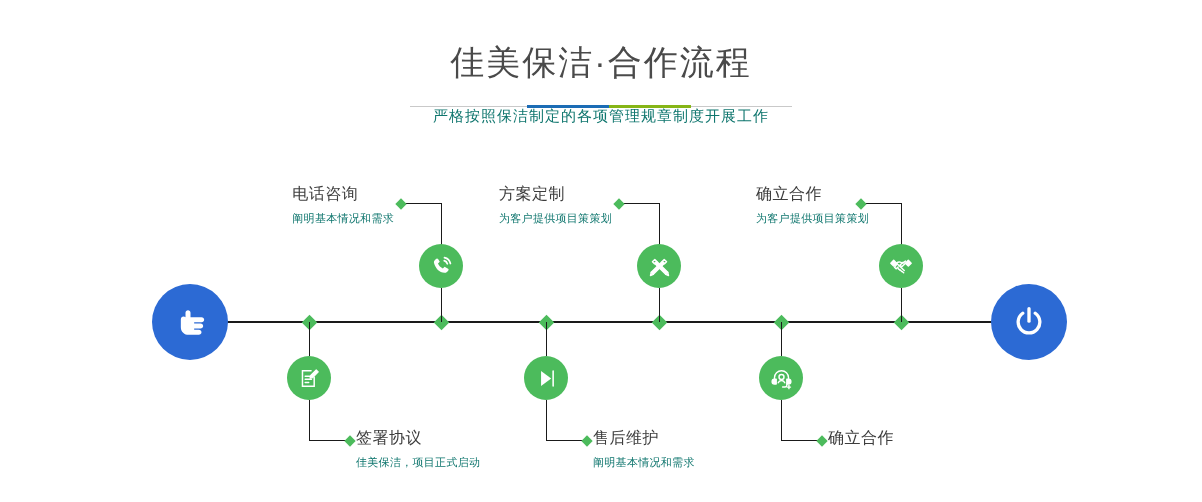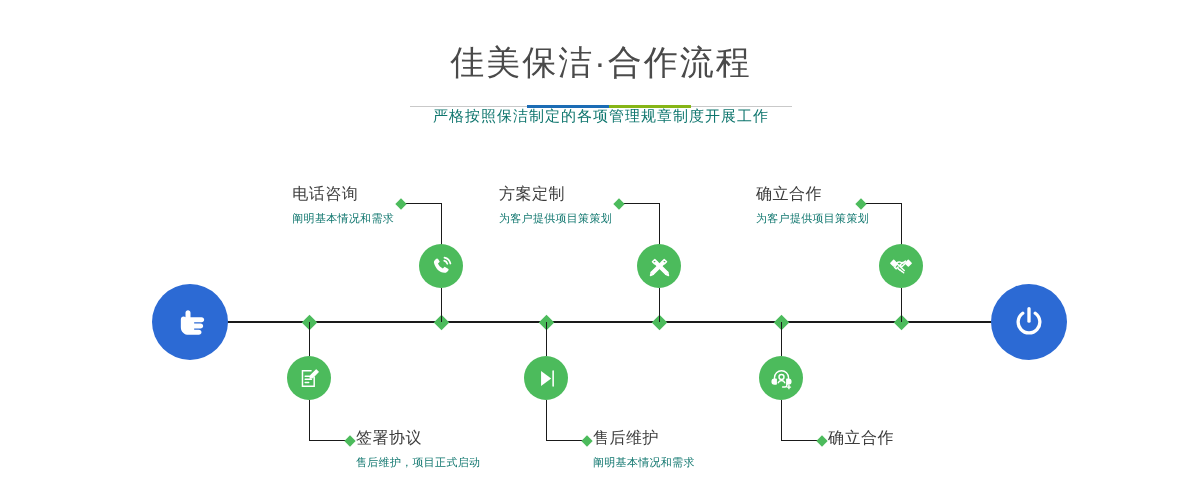--- a/index.html
+++ b/index.html
@@ -137,21 +137,21 @@
         <path d="M22 14.5V26H7V6h11"></path>
         <line x1="10.5" y1="13" x2="17" y2="13"></line>
         <line x1="10.5" y1="17" x2="18.5" y2="17"></line>
         <line x1="10.5" y1="21" x2="15" y2="21"></line>
         <path d="M17.5 12.2 24.6 5l2.6 2.6-7.1 7.2-3.4.8z" fill="#ffffff" stroke="#ffffff" stroke-width="1.5" stroke-linejoin="round"></path>
       </svg>
     </span>
   </div>
   <div class="lbl down" style="left:356px;top:430px;">
     <div class="main">签署协议</div>
-    <div class="sub">售后维护，项目正式启动</div>
+    <div class="sub">佳美保洁，项目正式启动</div>
   </div>
 
   <div class="diamond" style="left:653.5px;top:316.5px;"></div>
   <div class="stem" style="left:659px;top:288px;height:34px;"></div>
   <div class="elbow-v" style="left:659px;top:203px;height:42px;"></div>
   <div class="elbow-h" style="left:619px;top:203px;width:41px;"></div>
   <div class="lbl-dot" style="left:615px;top:199.5px;"></div>
   <div class="node" style="left:637px;top:244px;">
     <span>
       <svg width="25" height="25" viewBox="0 0 32 32" fill="none" stroke="#ffffff" stroke-width="1.9" stroke-linejoin="round" stroke-linecap="round">

